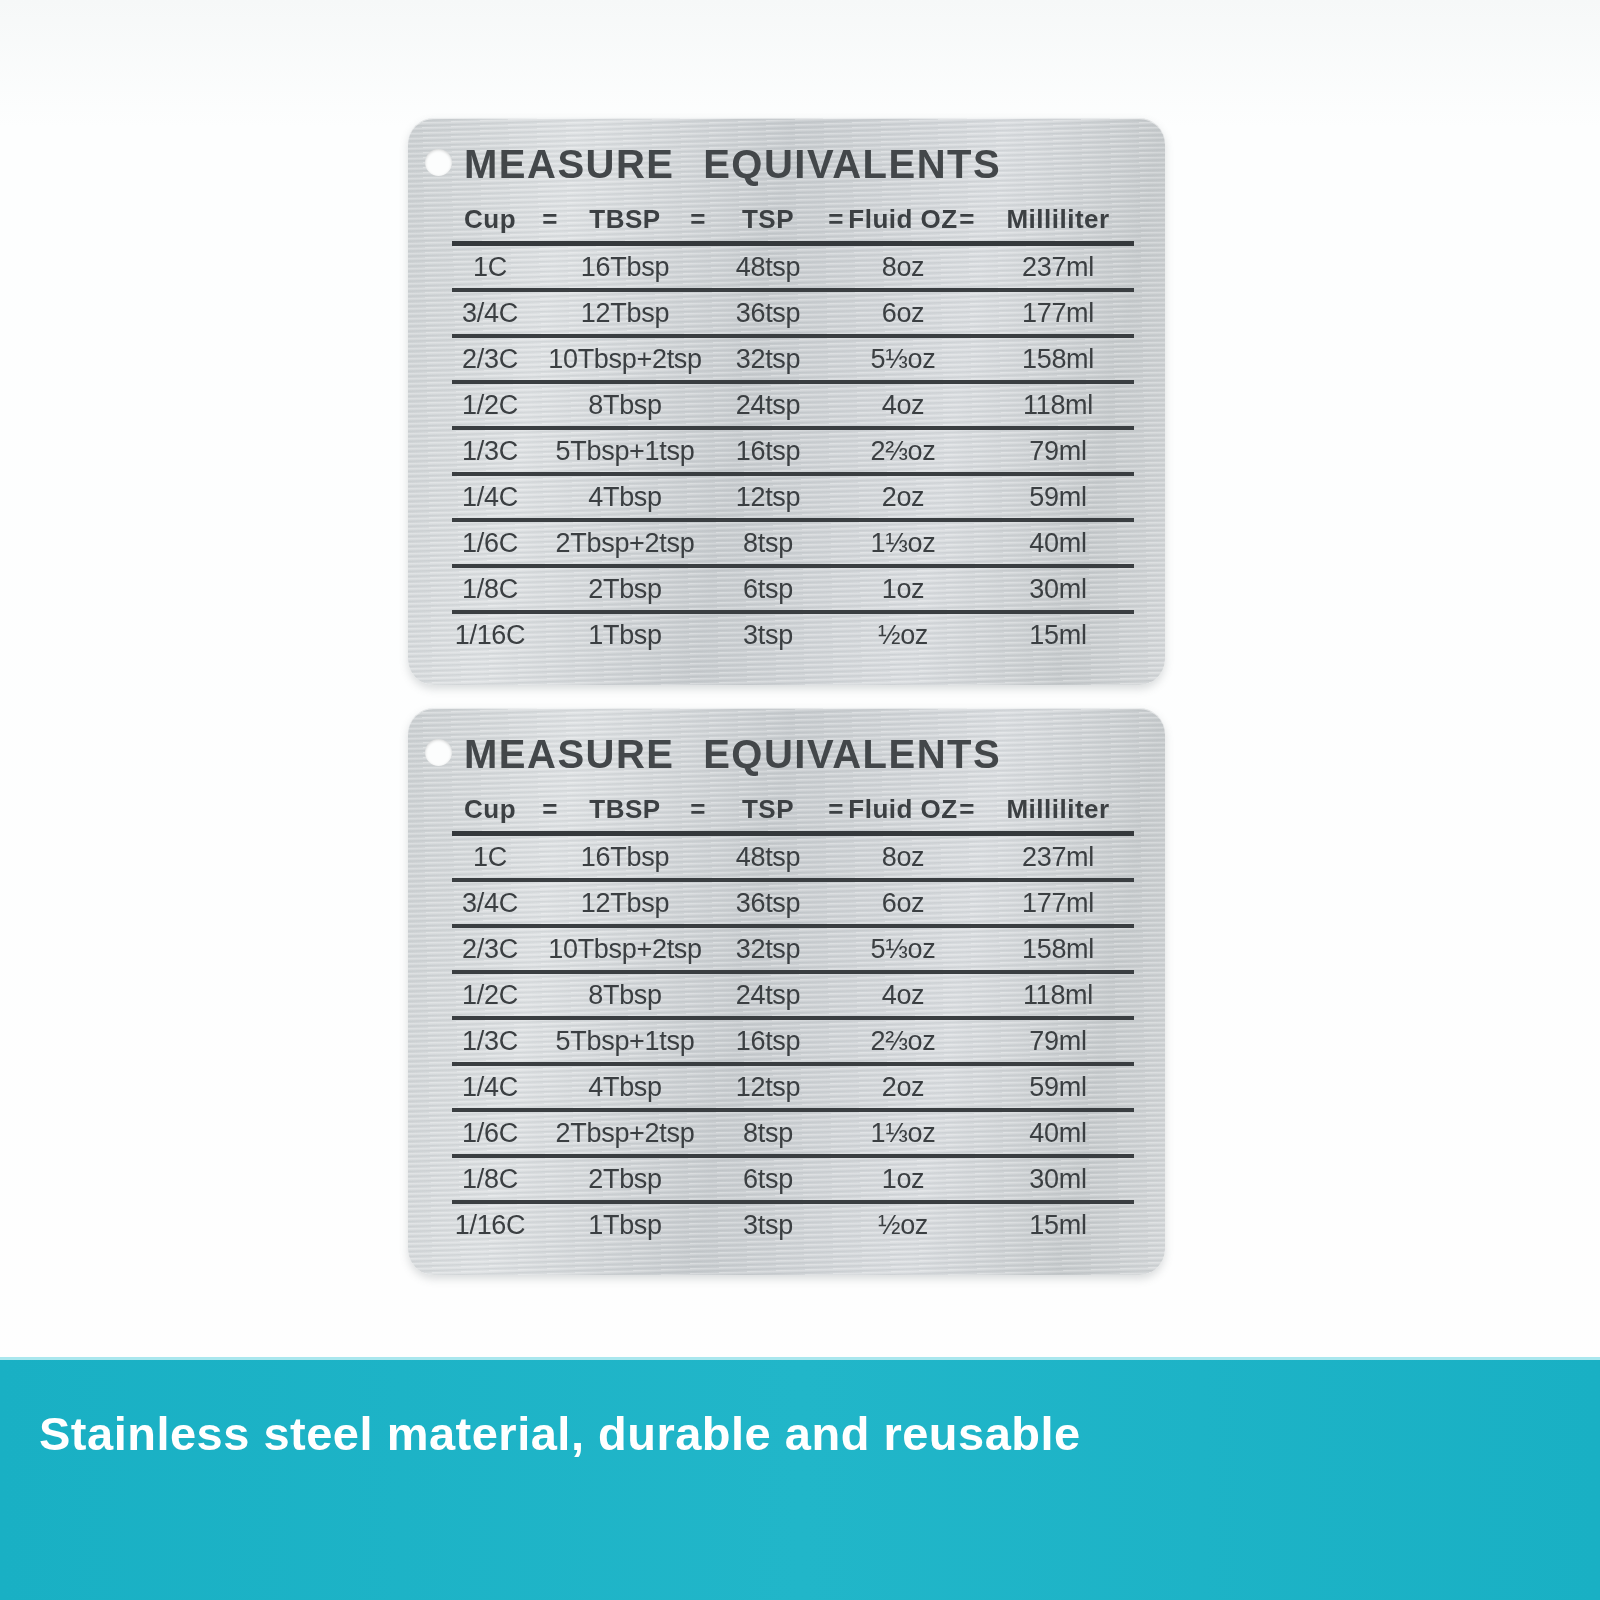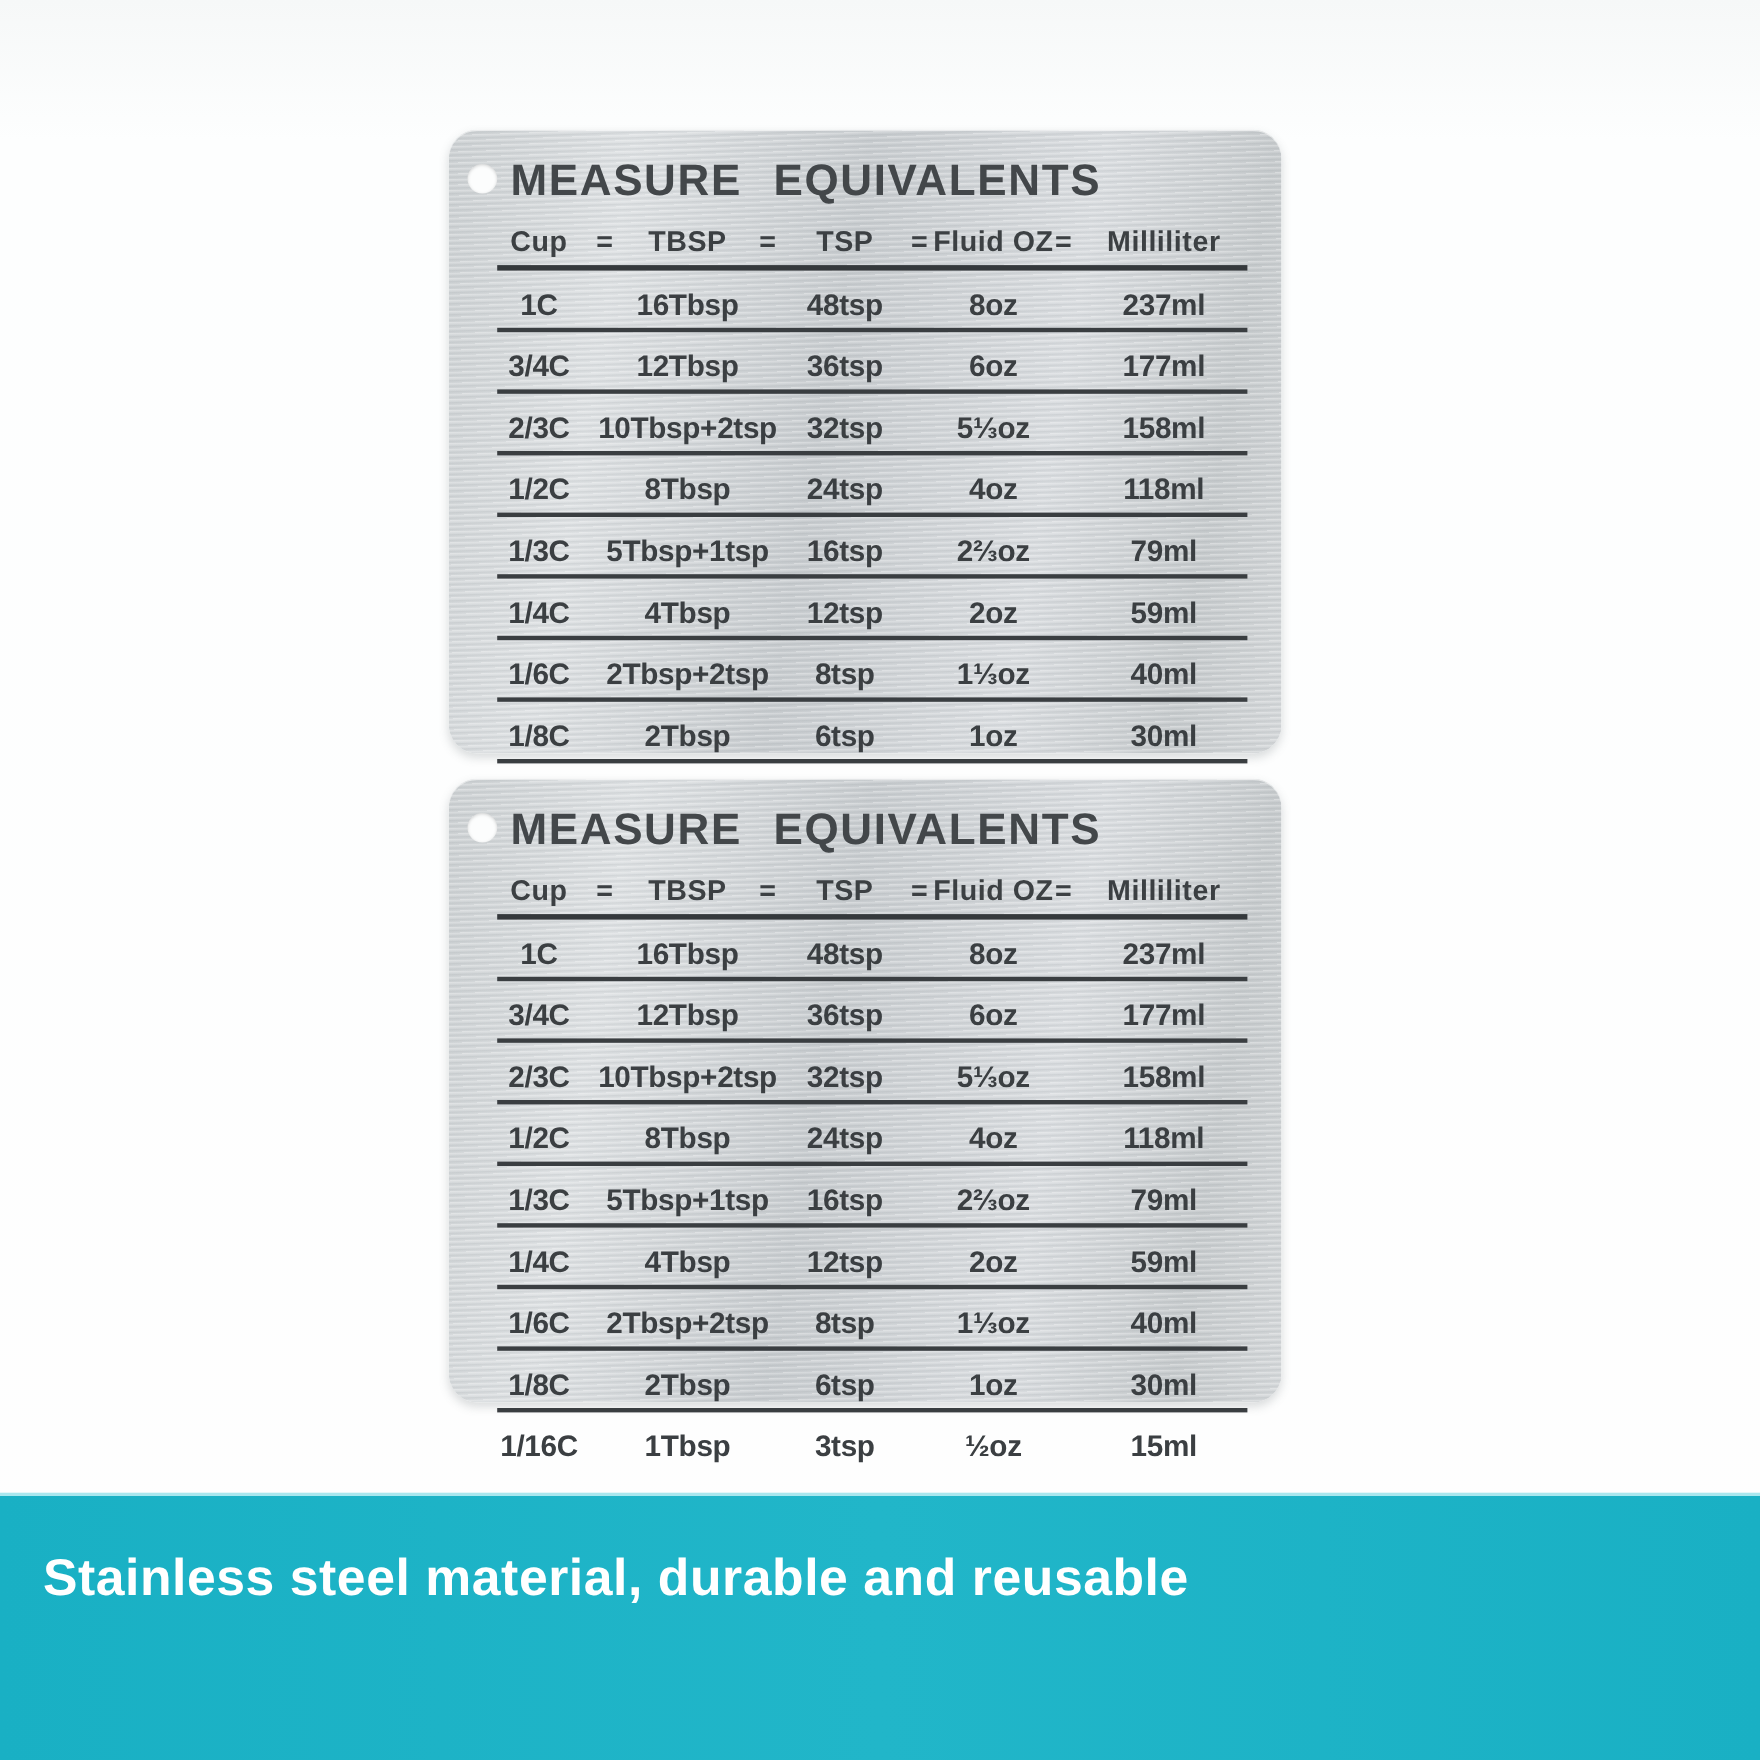--- a/index.html
+++ b/index.html
@@ -41,21 +41,21 @@
     font-size:40px;line-height:48px;font-weight:700;
     color:#43474a;letter-spacing:1.5px;word-spacing:16px;
   }
 
   .grid-row{
     display:grid;
     grid-template-columns:76px 44px 106px 40px 100px 36px 98px 30px 152px;
     align-items:center;
   }
   .header-row{height:44px;font-size:26px;font-weight:700;color:#3c4043;letter-spacing:.5px;}
-  .data-row{height:42px;font-size:27px;font-weight:700;color:#3b3f42;letter-spacing:-.3px;margin-top:10px;}
+  .data-row{height:42px;font-size:27px;font-weight:400;color:#3b3f42;letter-spacing:-.3px;}
   .cell{display:flex;justify-content:center;align-items:center;white-space:nowrap;overflow:visible;}
   .rule{height:4px;background:#3a3e41;}
   .rule.head{height:5px;background:#35393c;}
 
   
   .banner{
     position:absolute;left:0;top:1357px;
     width:1600px;height:243px;
     box-sizing:border-box;
     border-top:3px solid #a9e7ee;

